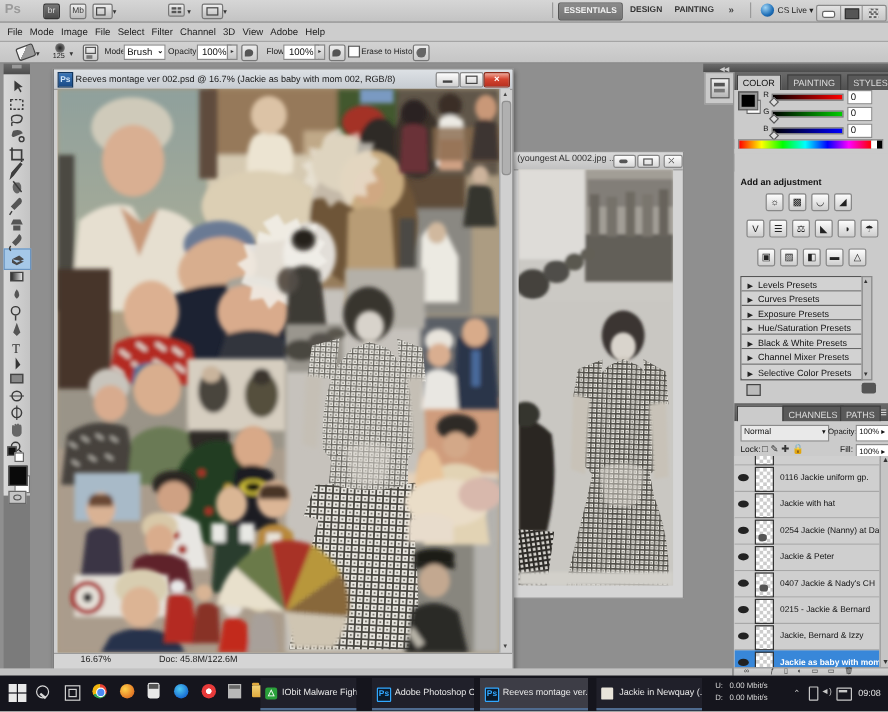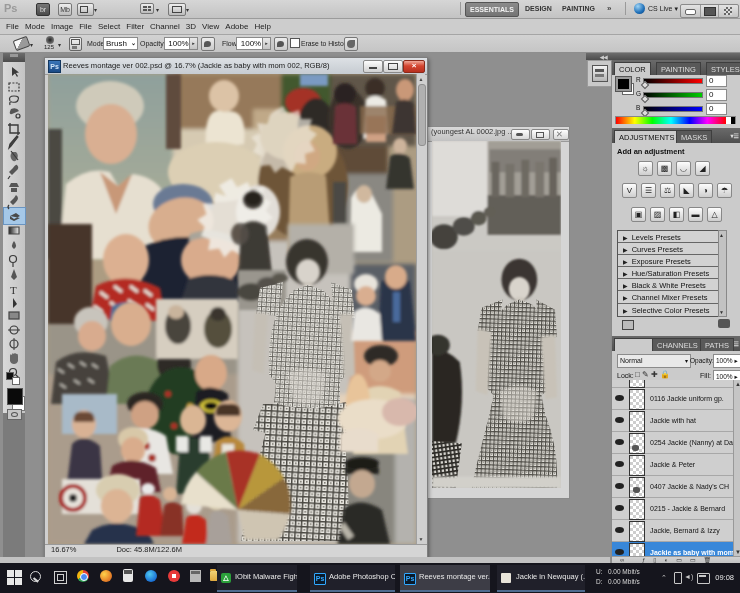--- a/index.html
+++ b/index.html
@@ -532,21 +532,21 @@
   <path d="M190 436 L236 404 A60 60 0 0 1 242 440 Z" fill="#88683a"></path>
   <path d="M190 436 L242 440 A60 60 0 0 1 230 466 L196 466 Z" fill="#cfc5b2"></path>
 </g>
 </svg>
       </div>
     <div id="docscroll" class="abs">
   <b style="position:absolute;left:0px;top:1px;width:8px;height:8px;font-size:5px;color:#444;text-align:center;line-height:8px;">▲</b>
   <b style="position:absolute;left:0px;bottom:1px;width:8px;height:8px;font-size:5px;color:#444;text-align:center;line-height:8px;">▼</b>
   <b style="position:absolute;left:1px;top:10px;width:6px;height:60px;background:#b0b0b0;border:1px solid #909090;border-radius:3px;"></b>
 </div>
-    <div id="docstatus" class="abs"><span style="margin-left:6px;">16.67%</span><span style="margin-left:40px;">Doc: 45.8M/122.6M</span></div>
+    <div id="docstatus" class="abs"><span style="margin-left:22px;">16.67%</span><span style="margin-left:40px;">Doc: 45.8M/122.6M</span></div>
   </div>
 
   <div id="dockhead" class="abs">
       <b style="position:absolute;left:14px;top:1px;color:#ccc;font-size:5px;">◀◀</b>
     </div>
   <div id="iconstrip" class="abs">
       <div style="position:absolute;left:4px;top:4px;width:14px;height:15px;background:linear-gradient(#f2f2f2,#b5b5b5);border:1px solid #555;">
         <div style="position:absolute;left:2px;top:3px;width:9px;height:3px;background:#555;"></div>
         <div style="position:absolute;left:2px;top:8px;width:9px;height:3px;background:#777;"></div>
       </div>
@@ -572,25 +572,20 @@
       <div class="obx" style="left:94px;top:14px;width:15px;height:10px;line-height:10px;">0</div>
       <div class="obx" style="left:94px;top:28px;width:15px;height:10px;line-height:10px;">0</div>
       <div class="abs" style="left:30px;top:7px;width:4px;height:4px;background:#ddd;border:1px solid #555;transform:rotate(45deg);"></div>
       <div class="abs" style="left:30px;top:21px;width:4px;height:4px;background:#ddd;border:1px solid #555;transform:rotate(45deg);"></div>
       <div class="abs" style="left:30px;top:35px;width:4px;height:4px;background:#ddd;border:1px solid #555;transform:rotate(45deg);"></div>
     </div>
     <div class="abs" style="left:3px;top:56px;width:110px;height:7px;background:linear-gradient(90deg,#f00,#ff0 17%,#0f0 33%,#0ff 50%,#00f 67%,#f0f 83%,#f00);border:1px solid #888;"></div>
     <div class="abs" style="left:114px;top:56px;width:9px;height:7px;background:linear-gradient(90deg,#fff 0 50%,#000 50%);border:1px solid #888;border-left:none;"></div>
     <div class="abs" style="left:0;top:64px;width:129px;height:4px;background:#cbcbcb;"></div>
 
-    <div class="tabbar" style="top:68px;">
-      <b style="position:absolute;right:2px;top:4px;color:#ddd;font-size:6px;">▾☰</b>
-      <div class="tab active" style="left:2px;">ADJUSTMENTS</div>
-      <div class="tab" style="left:64px;">MASKS</div>
-    </div>
     <div class="abs" style="left:0;top:83px;width:129px;height:193px;background:#cbcbcb;">
       <div class="abs" style="left:5px;top:4px;font-size:7.5px;font-weight:bold;color:#111;">Add an adjustment</div>
       <div class="abs" style="left:26px;top:18px;width:90px;height:14px;" id="adjrow1">
         <div class="aic" style="left:0;">☼</div>
           <div class="aic" style="left:19px;">▩</div>
           <div class="aic" style="left:38px;">◡</div>
           <div class="aic" style="left:57px;">◢</div>
       </div>
       <div class="abs" style="left:10px;top:40px;width:112px;height:14px;" id="adjrow2">
         <div class="aic" style="left:0;">V</div>

